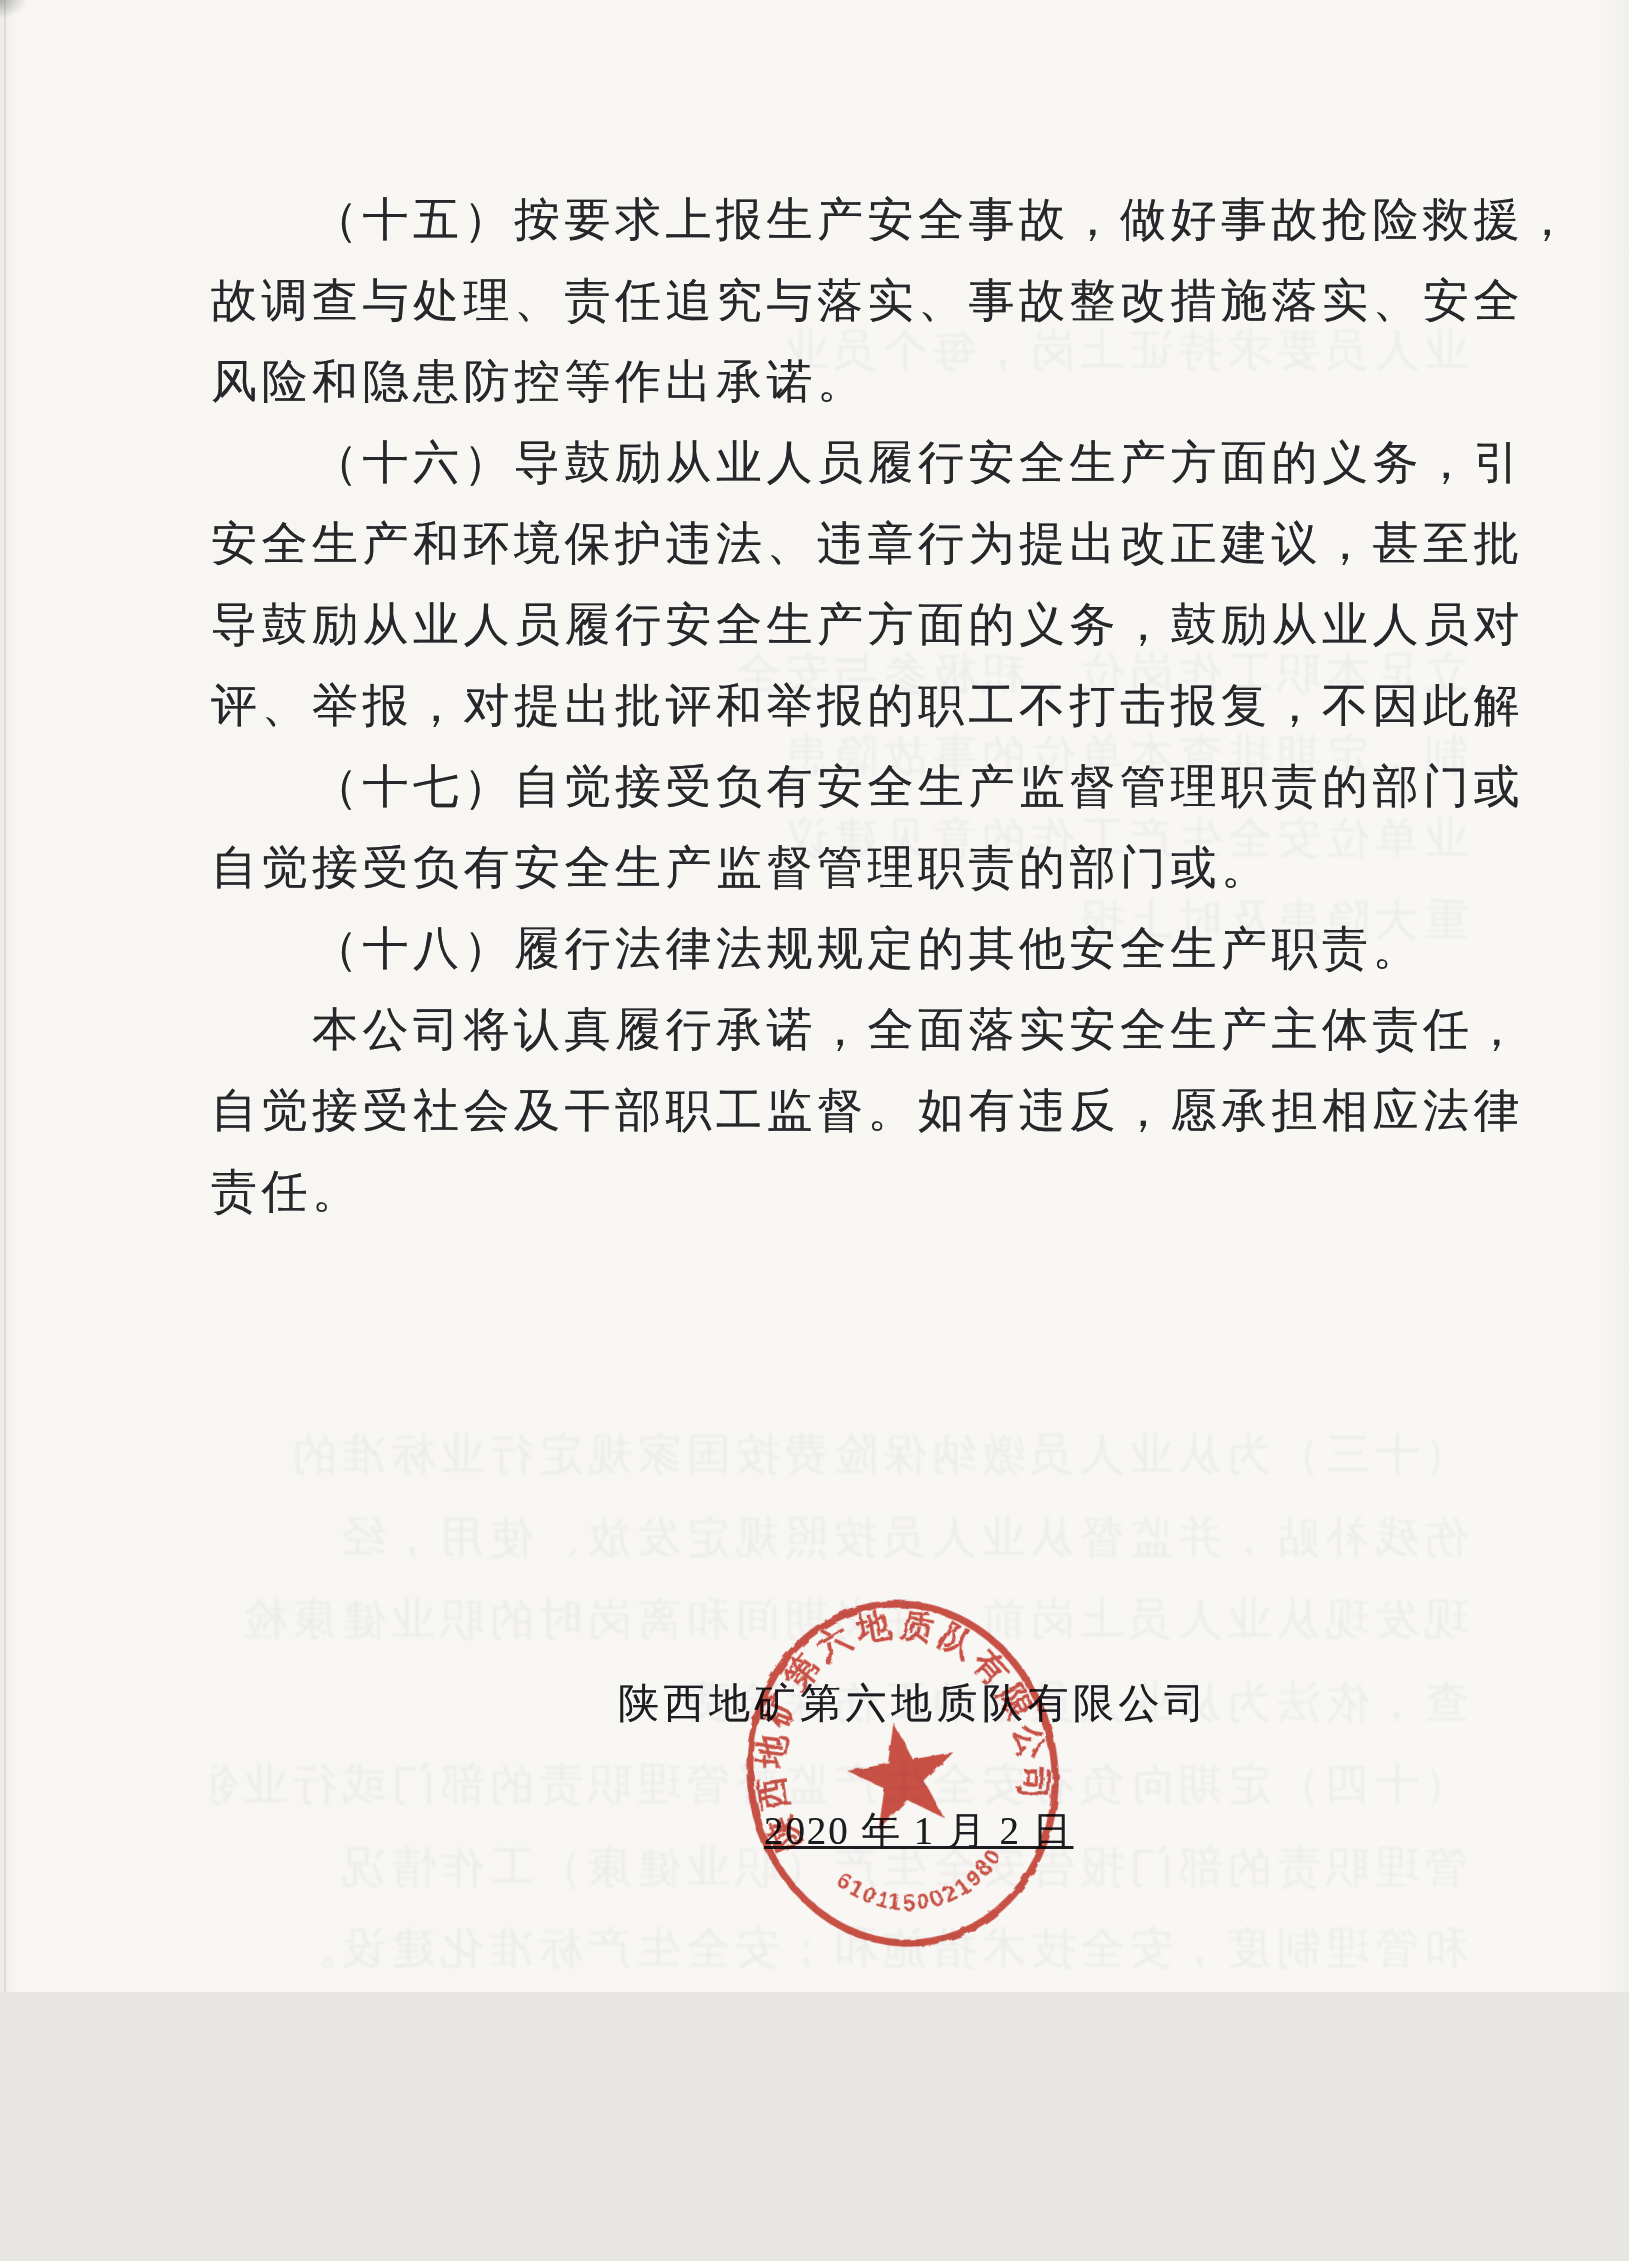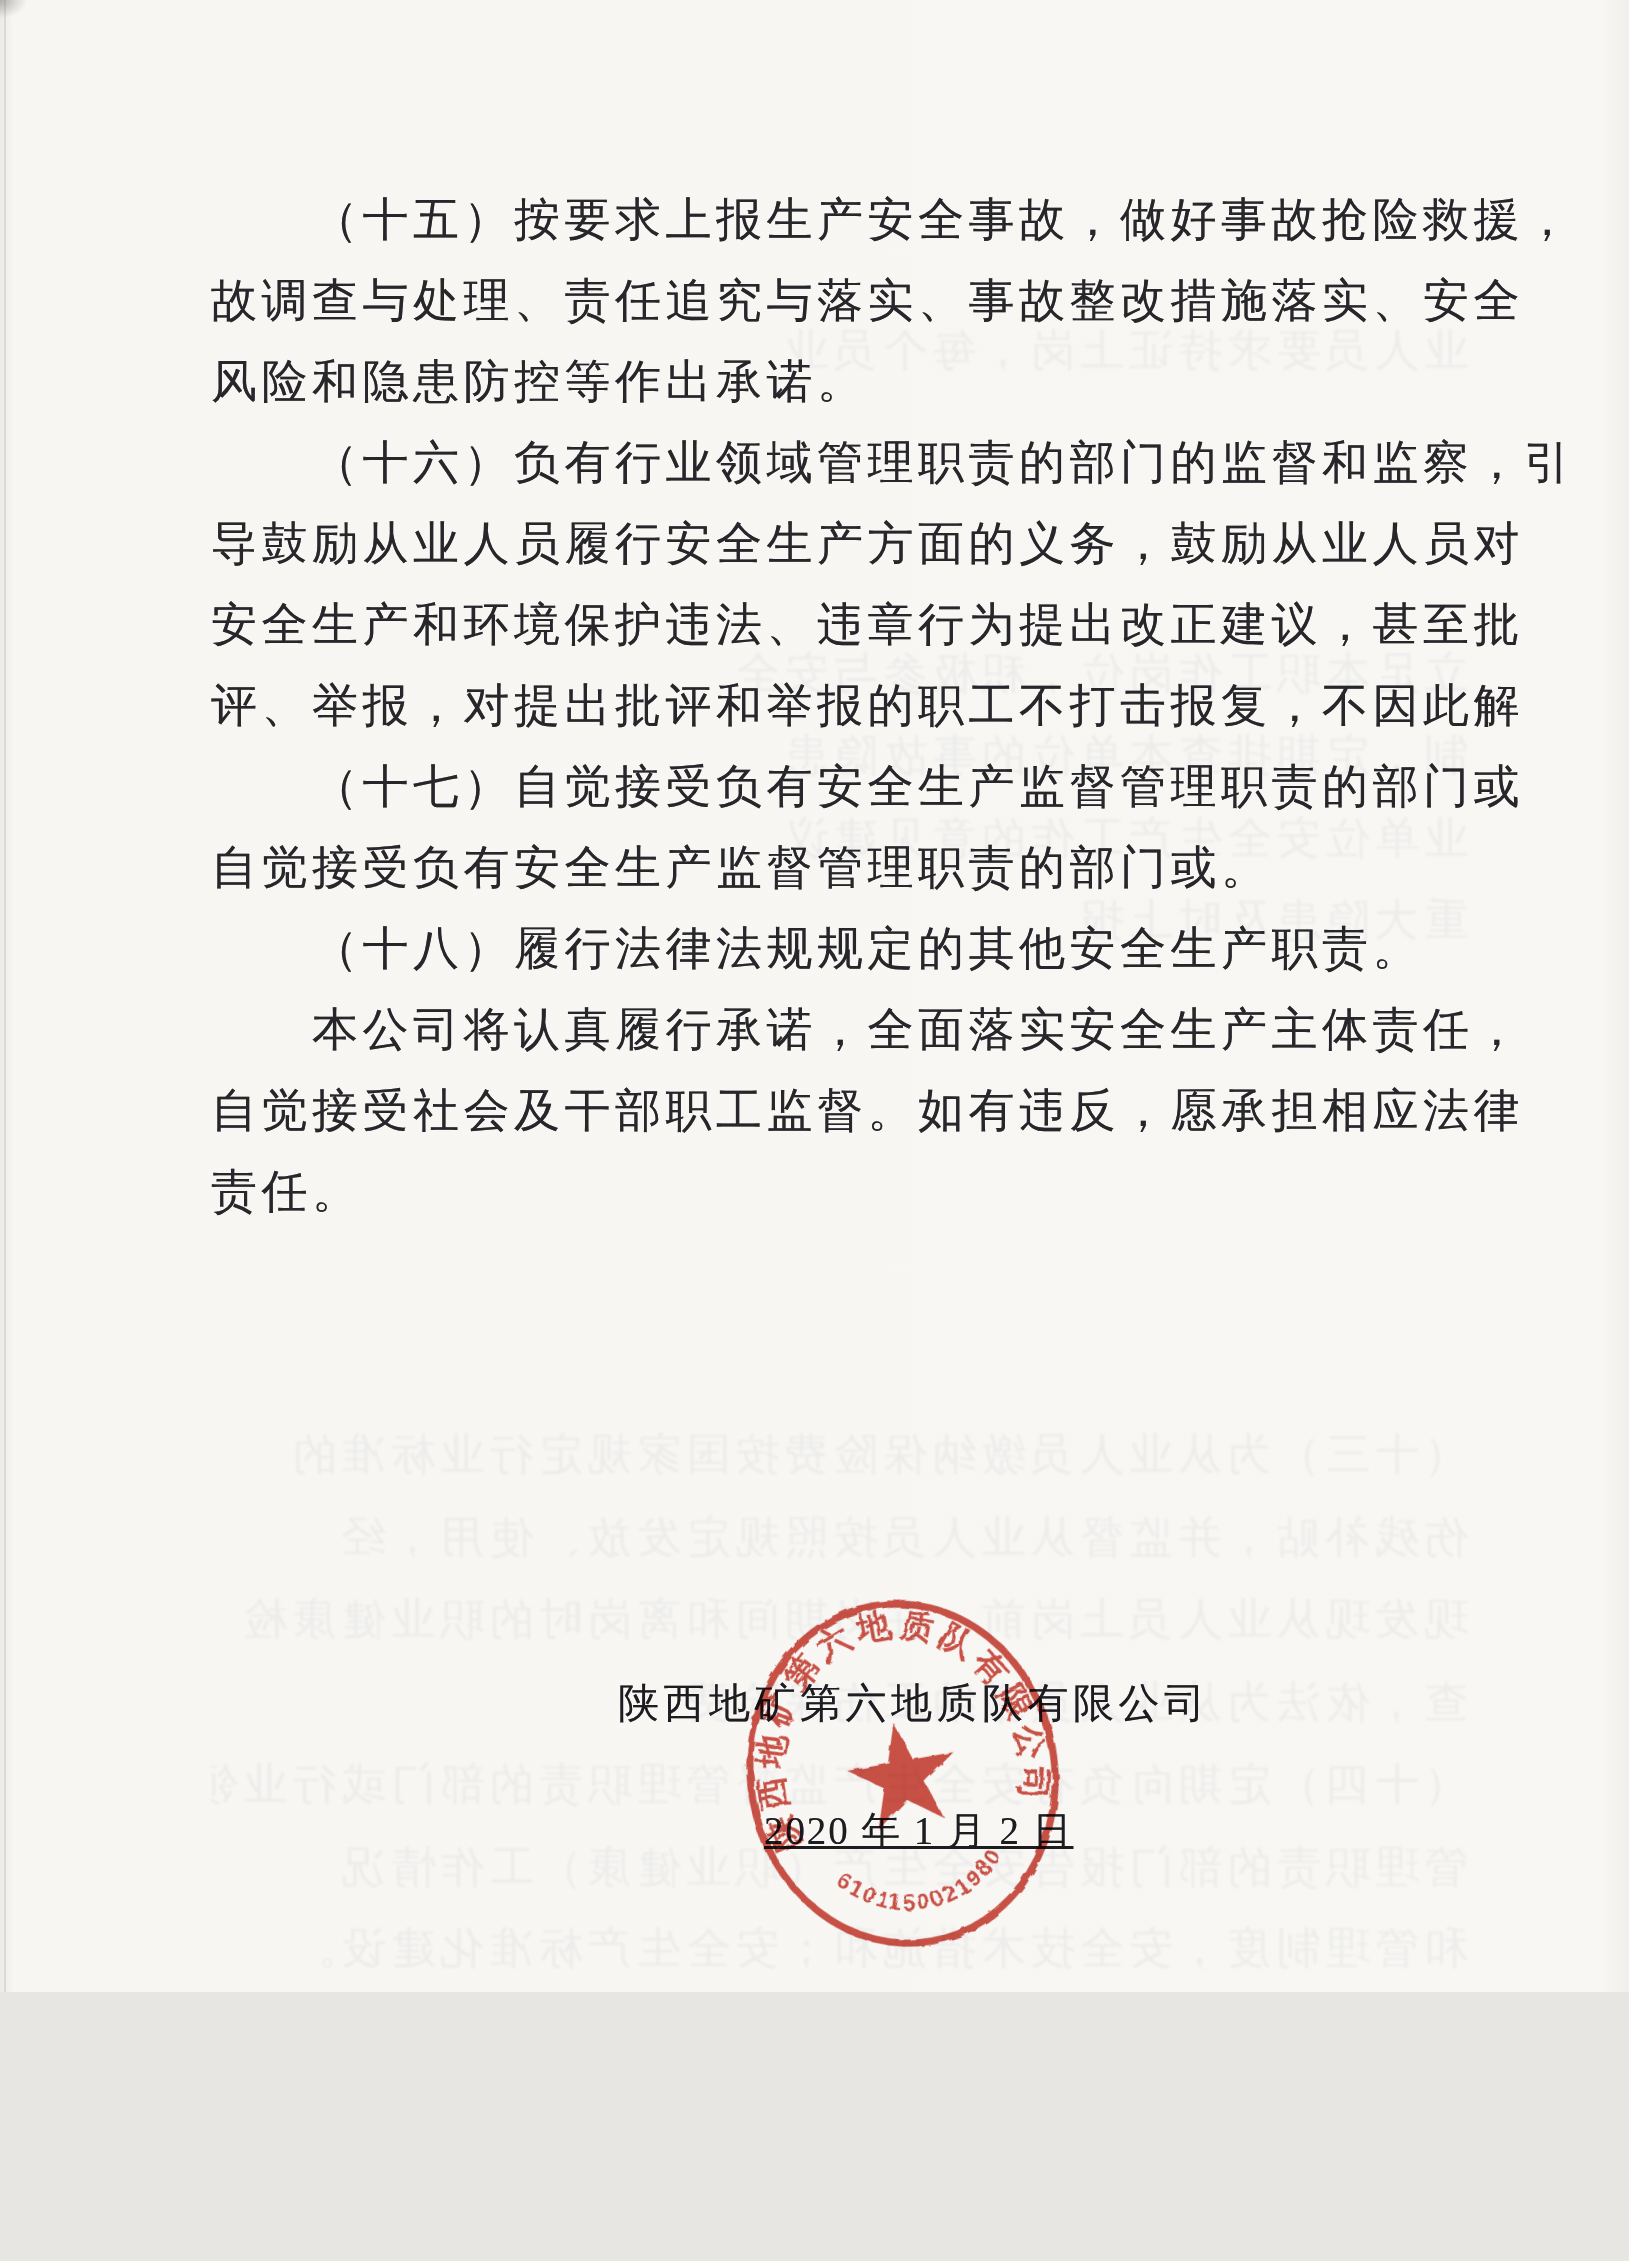--- a/index.html
+++ b/index.html
@@ -127,23 +127,23 @@
       <div class="ghost-line" style="top: 1756px;">（十四）定期向负有安全生产监督管理职责的部门或行业领域</div>
       <div class="ghost-line" style="top: 1839px;">管理职责的部门报告安全生产（职业健康）工作情况</div>
       <div class="ghost-line" style="top: 1920px;">和管理制度，安全技术措施和；安全生产标准化建设。</div>
       <div class="ghost-line" style="top: 2003px;">提高从业人员的安全管理和文明施工。</div>
     </div>
 
   <div class="body-text">
       <div class="line indent">（十五）按要求上报生产安全事故，做好事故抢险救援，</div>
       <div class="line">故调查与处理、责任追究与落实、事故整改措施落实、安全</div>
       <div class="line">风险和隐患防控等作出承诺。</div>
-      <div class="line indent">（十六）负有行业领域管理职责的部门的监督和监察，引</div>
+      <div class="line indent">（十六）导鼓励从业人员履行安全生产方面的义务，引</div>
+      <div class="line">安全生产和环境保护违法、违章行为提出改正建议，甚至批</div>
       <div class="line">导鼓励从业人员履行安全生产方面的义务，鼓励从业人员对</div>
-      <div class="line">安全生产和环境保护违法、违章行为提出改正建议，甚至批</div>
       <div class="line">评、举报，对提出批评和举报的职工不打击报复，不因此解</div>
       <div class="line indent">（十七）自觉接受负有安全生产监督管理职责的部门或</div>
       <div class="line">自觉接受负有安全生产监督管理职责的部门或。</div>
       <div class="line indent">（十八）履行法律法规规定的其他安全生产职责。</div>
       <div class="line indent">本公司将认真履行承诺，全面落实安全生产主体责任，</div>
       <div class="line">自觉接受社会及干部职工监督。如有违反，愿承担相应法律</div>
       <div class="line">责任。</div>
     </div>
 
   <div class="company-line">陕西地矿第六地质队有限公司</div>

